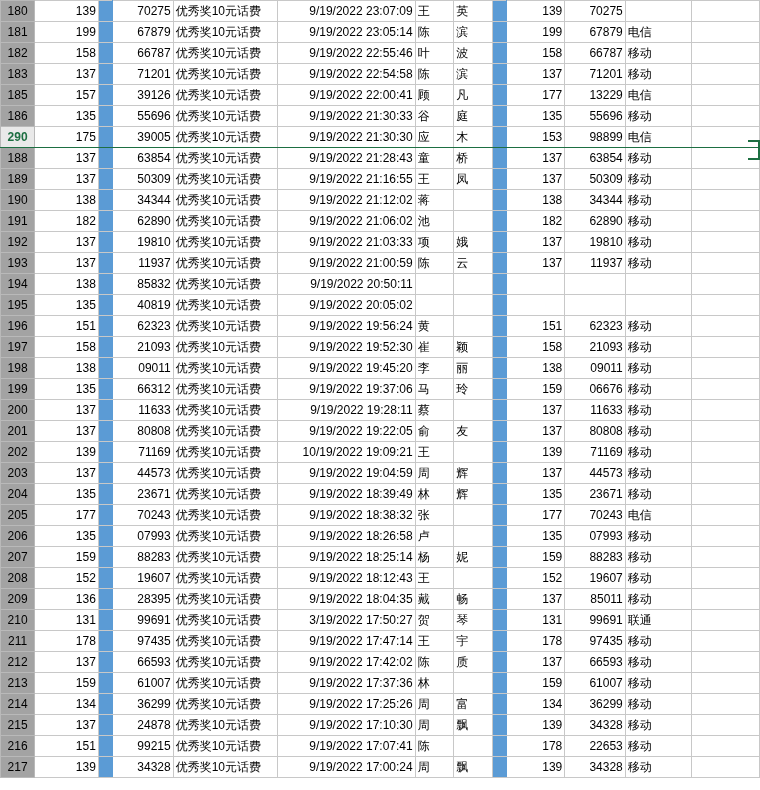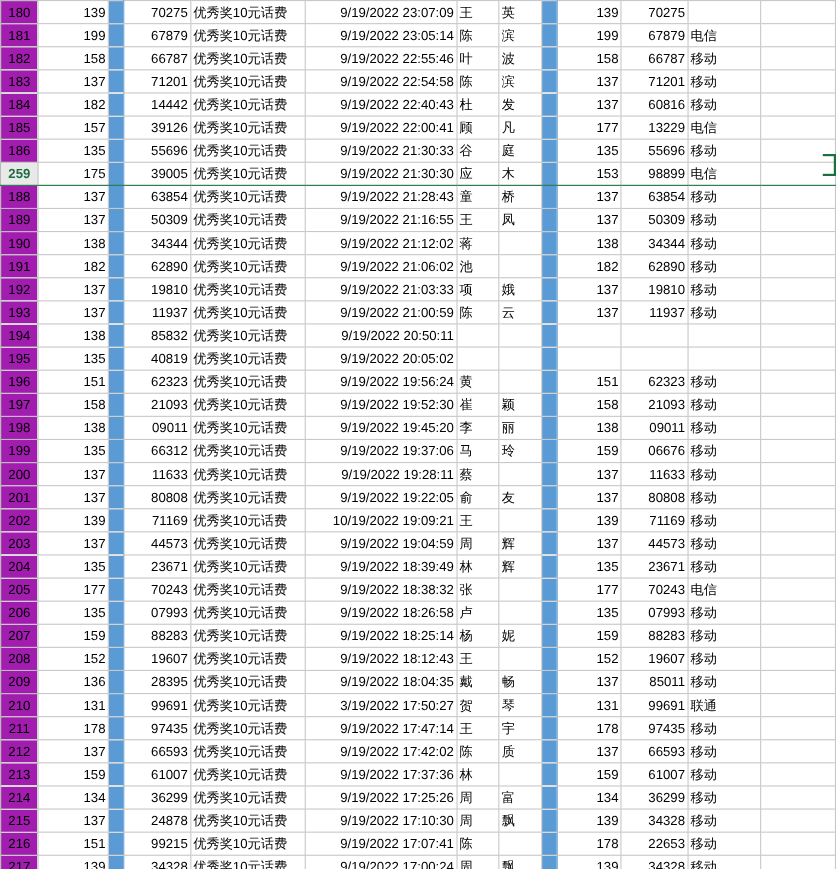--- a/index.html
+++ b/index.html
@@ -35,21 +35,21 @@
   col.c-e{width:125px;}
   col.c-f{width:35px;}
   col.c-g{width:35px;}
   col.c-h{width:13px;}
   col.c-i{width:53px;}
   col.c-j{width:55px;}
   col.c-k{width:60px;}
   col.c-l{width:62px;}
 
   .rowhdr{
-    background:#a21caf;
+    background:#a3a3a3;
     color:#000;
     text-align:center;
     font-size:12px;
     border:1px solid #b9b9b9;
   }
   .rowhdr.sel{
     color:#1d6f42;
     font-weight:bold;
     background:#e9e9e9;
   }
@@ -147,35 +147,20 @@
           <td class="ctr">9/19/2022 22:54:58</td>
           <td class="lft">陈</td>
           <td class="lft">滨</td>
           <td class="blue"></td>
           <td class="num">137</td>
           <td class="num">71201</td>
           <td class="lft">移动</td>
           <td class="lft"></td>
         </tr>
         <tr>
-          <td class="rowhdr">184</td>
-          <td class="num">182</td>
-          <td class="blue"></td>
-          <td class="num">14442</td>
-          <td class="lft">优秀奖10元话费</td>
-          <td class="ctr">9/19/2022 22:40:43</td>
-          <td class="lft">杜</td>
-          <td class="lft">发</td>
-          <td class="blue"></td>
-          <td class="num">137</td>
-          <td class="num">60816</td>
-          <td class="lft">移动</td>
-          <td class="lft"></td>
-        </tr>
-        <tr>
           <td class="rowhdr">185</td>
           <td class="num">157</td>
           <td class="blue"></td>
           <td class="num">39126</td>
           <td class="lft">优秀奖10元话费</td>
           <td class="ctr">9/19/2022 22:00:41</td>
           <td class="lft">顾</td>
           <td class="lft">凡</td>
           <td class="blue"></td>
           <td class="num">177</td>
@@ -192,21 +177,21 @@
           <td class="ctr">9/19/2022 21:30:33</td>
           <td class="lft">谷</td>
           <td class="lft">庭</td>
           <td class="blue"></td>
           <td class="num">135</td>
           <td class="num">55696</td>
           <td class="lft">移动</td>
           <td class="lft"></td>
         </tr>
         <tr class="selrow">
-          <td class="rowhdr sel">259</td>
+          <td class="rowhdr sel">290</td>
           <td class="num">175</td>
           <td class="blue"></td>
           <td class="num">39005</td>
           <td class="lft">优秀奖10元话费</td>
           <td class="ctr">9/19/2022 21:30:30</td>
           <td class="lft">应</td>
           <td class="lft">木</td>
           <td class="blue"></td>
           <td class="num">153</td>
           <td class="num">98899</td>

